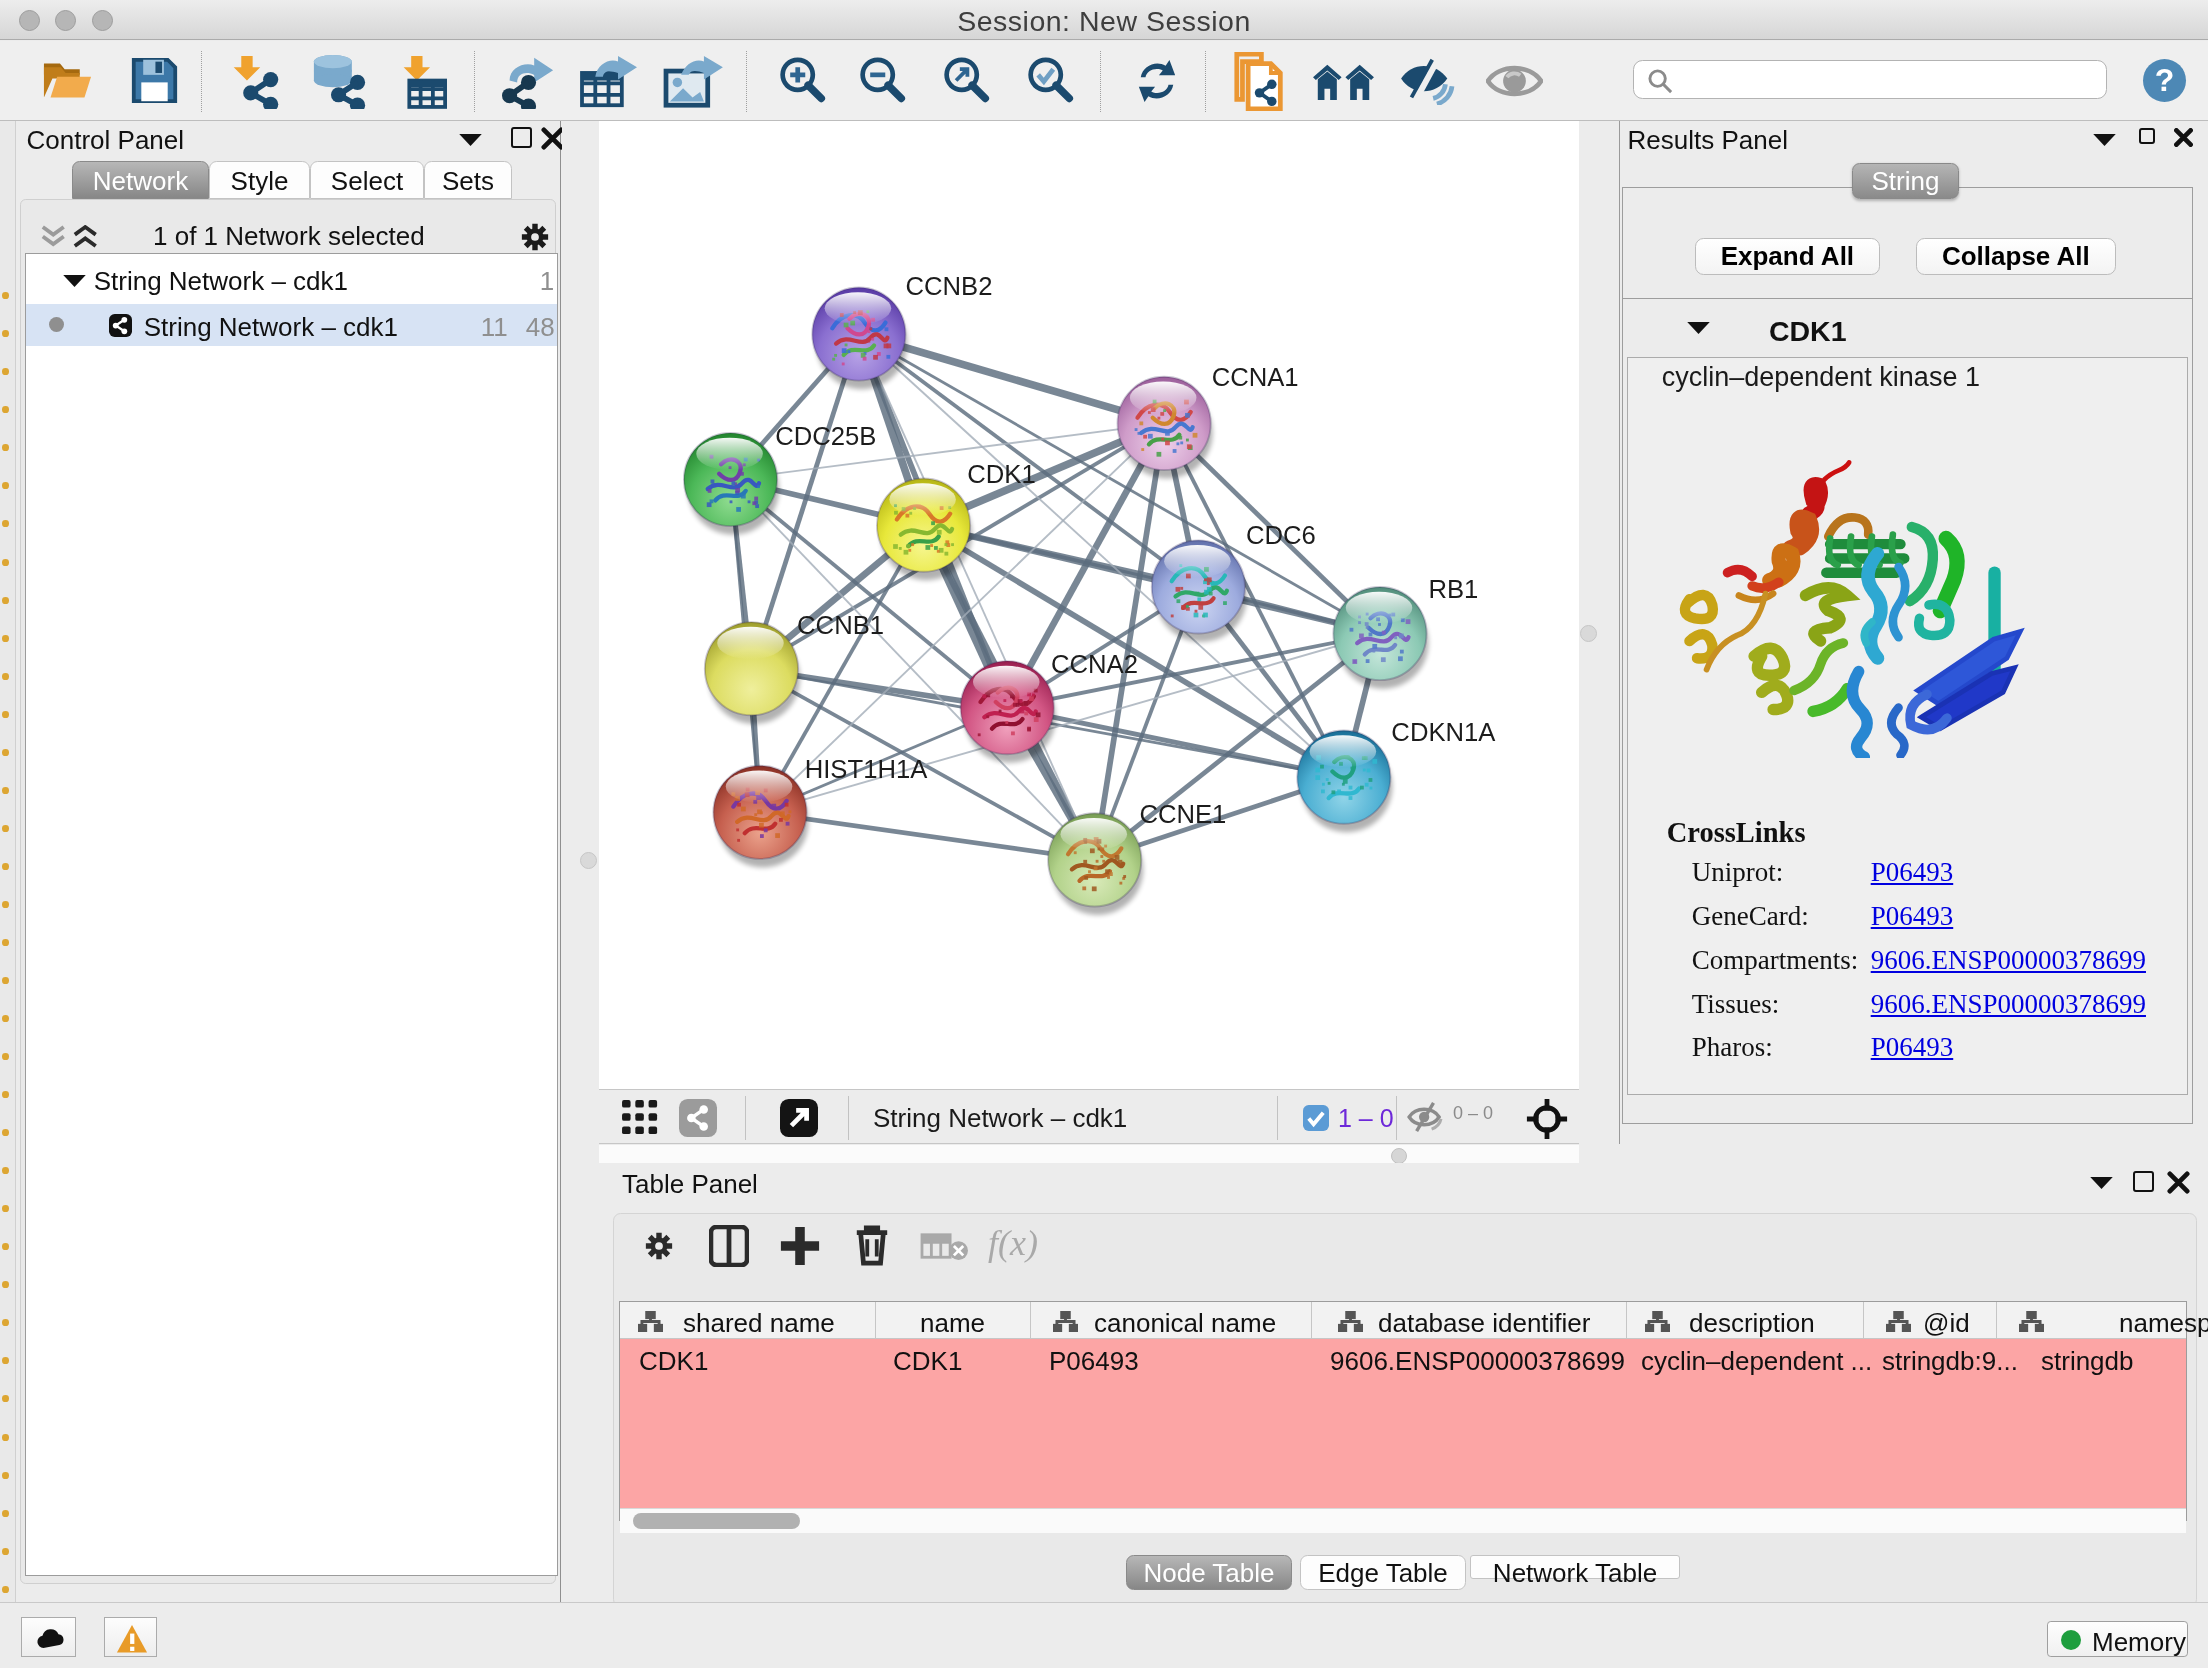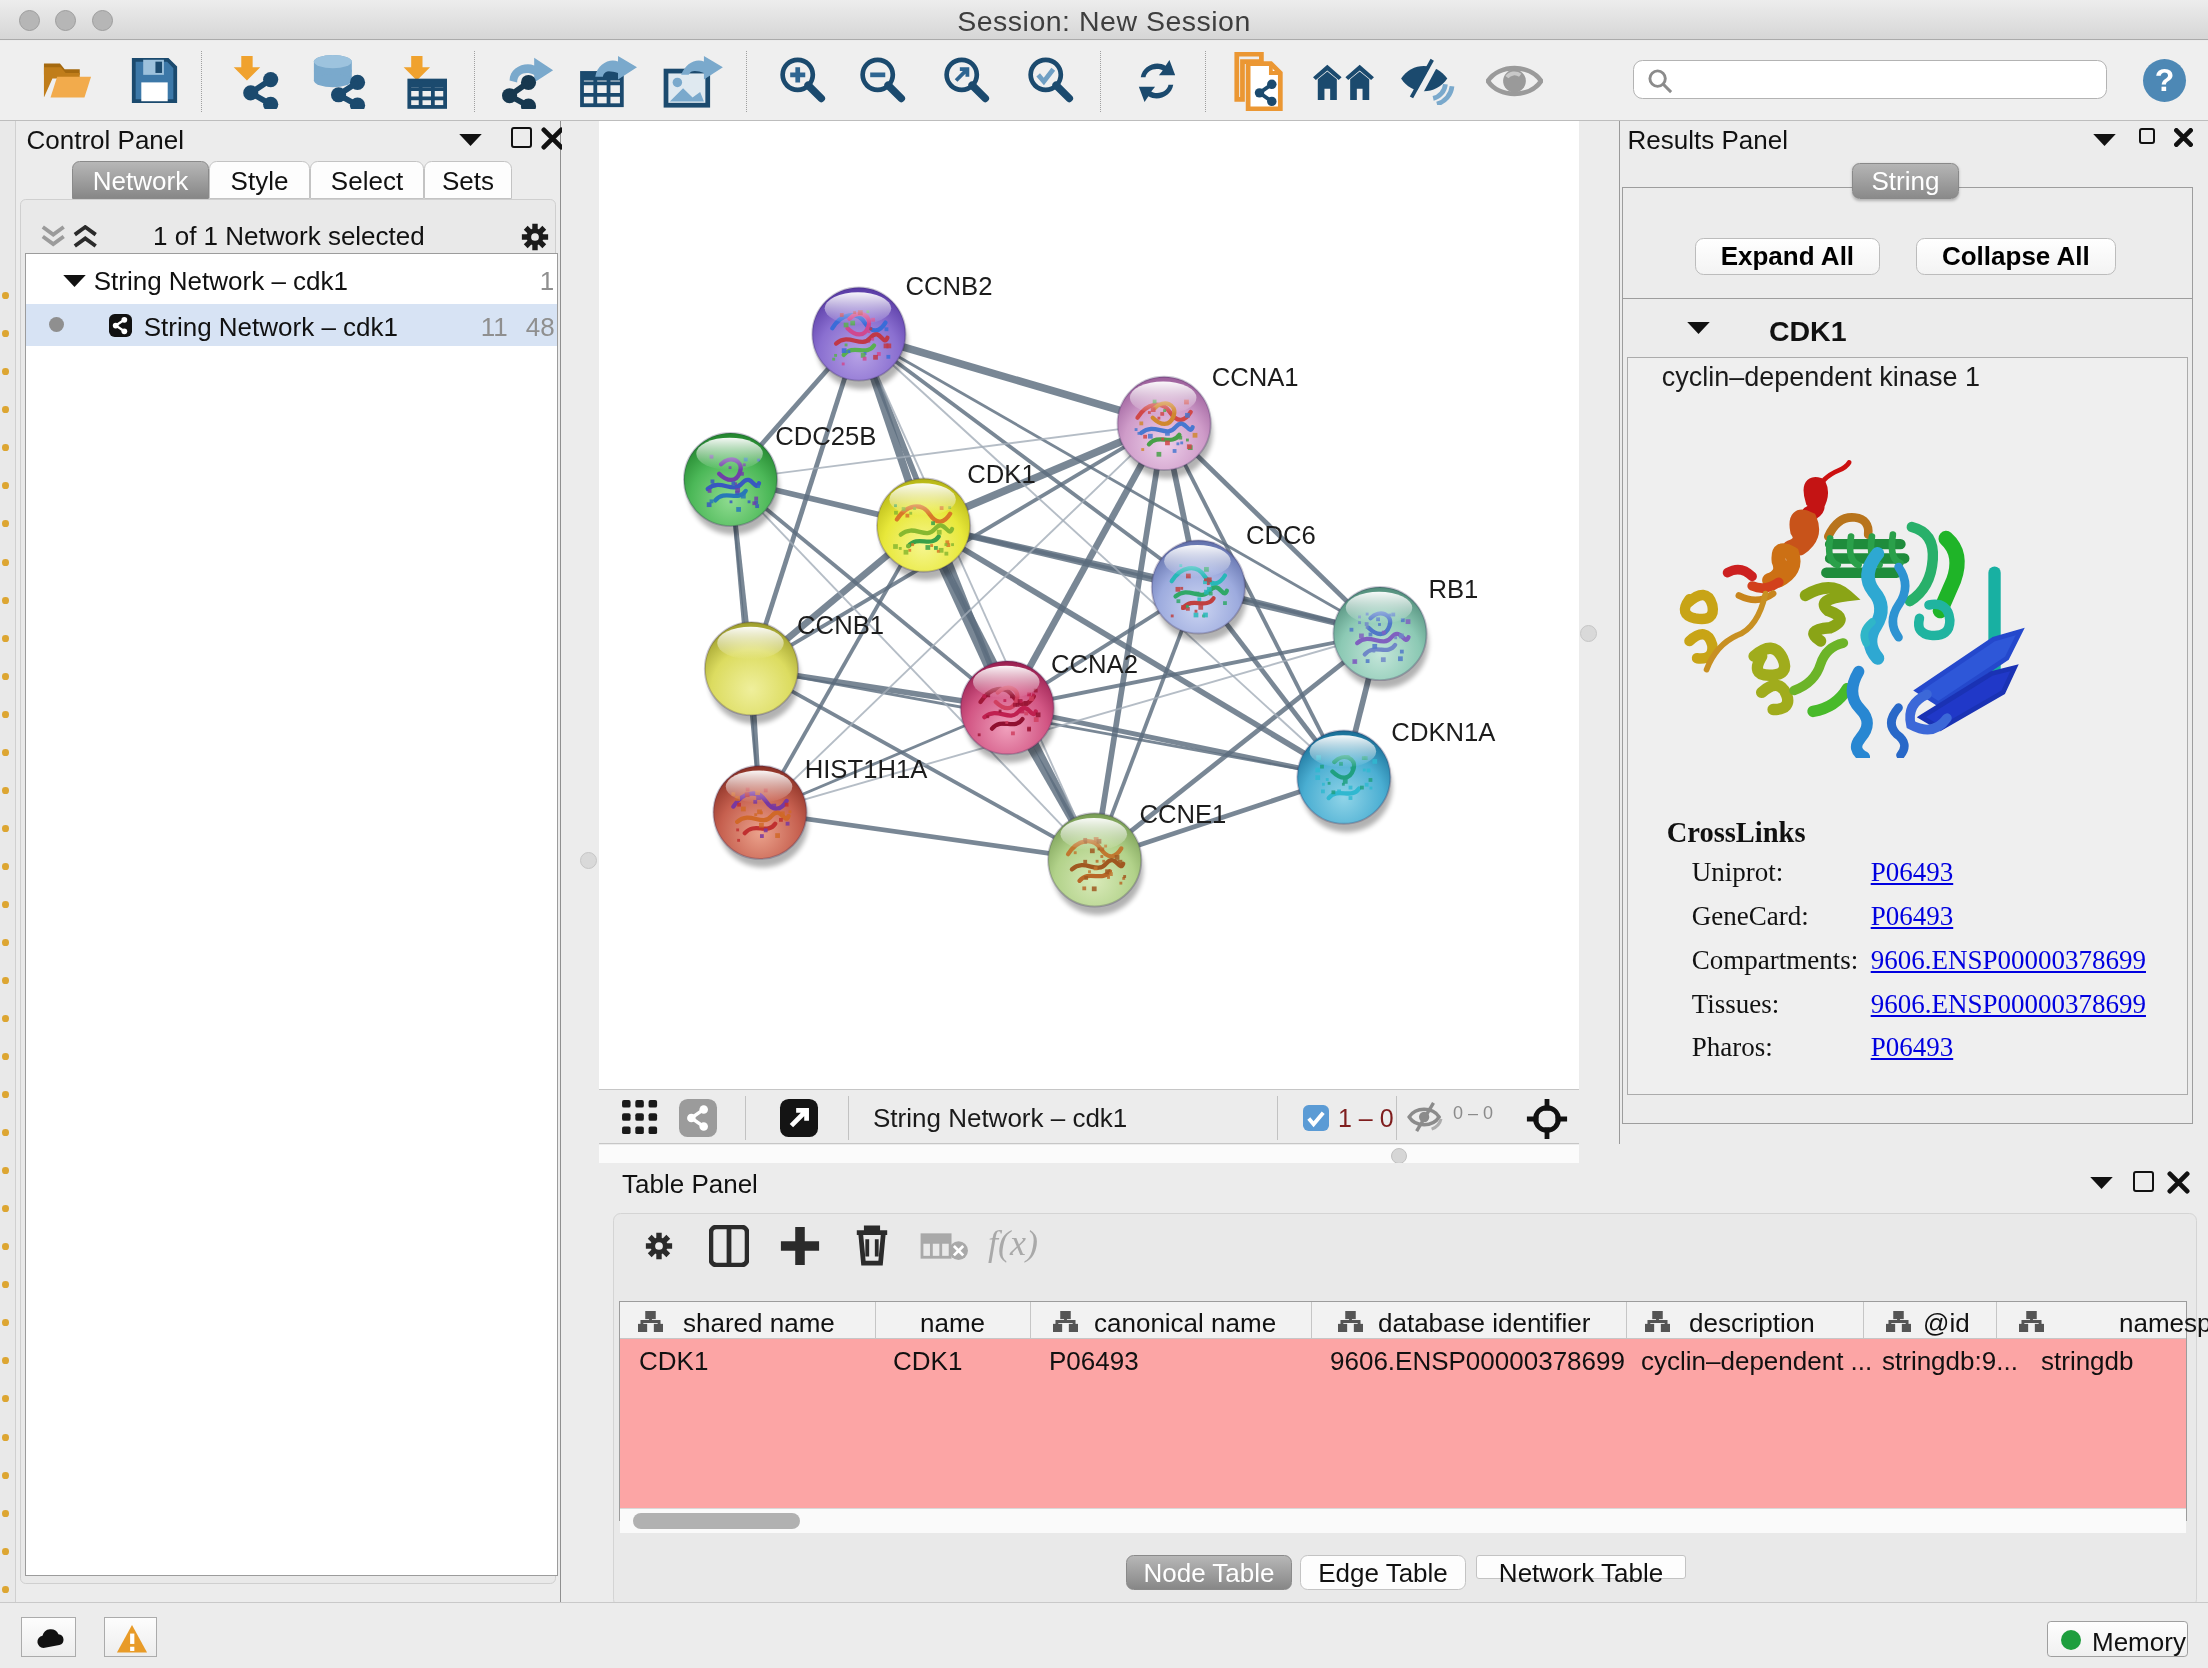--- a/index.html
+++ b/index.html
@@ -849,21 +849,21 @@
         </svg>
   </div>
   <div class="abs" style="left:249px;top:5.7px;height:44px;border-left:1px solid #c2c2c2;"></div>
   <div class="abs" style="left:274px;top:13.3px;font-size:26px;color:#1a1a1a;">String Network – cdk1</div>
   <div class="abs" style="left:678px;top:5.7px;height:44px;border-left:1px solid #c2c2c2;"></div>
   <div class="abs" style="left:704px;top:15px;width:26px;height:26px;background:#5b9bd5;border-radius:5.7px;">
     <svg width="26" height="26" viewBox="0 0 27 27">
           <path d="M6 14 l5 6 10 -12" stroke="#fff" stroke-width="4" fill="none"></path>
         </svg>
   </div>
-  <div class="abs" style="left:739px;top:14.3px;font-size:25px;color:#7f1d1d;">1 – 0</div>
+  <div class="abs" style="left:739px;top:14.3px;font-size:25px;color:#6d28d9;">1 – 0</div>
   <div class="abs" style="left:797px;top:5.7px;height:44px;border-left:1px solid #c2c2c2;"></div>
   <svg class="abs" style="left:808px;top:12.4px;" width="38" height="30" viewBox="0 0 40 32">
     <path d="M2 16 C9 5 27 5 34 16 C27 27 9 27 2 16 z" fill="none" stroke="#8b8b8b" stroke-width="3.6"></path>
     <circle cx="18" cy="16" r="5.5" fill="#8b8b8b"></circle>
     <path d="M28 1 L10 31" stroke="#8b8b8b" stroke-width="3.6"></path>
     <path d="M36 18 c-1 5 -5 9 -10 11" stroke="#adadad" stroke-width="3.2" fill="none"></path>
   </svg>
   <div class="abs" style="left:854px;top:13.3px;font-size:18px;color:#8b8b8b;">0 – 0</div>
   <svg class="abs" style="left:926px;top:6.7px;" width="44" height="44" viewBox="0 0 46 46">
     <circle cx="23" cy="23" r="12" fill="none" stroke="#111" stroke-width="5"></circle>
@@ -1063,21 +1063,21 @@
     <div class="abs" style="left:1262px;top:44px;font-size:26px;color:#111;">stringdb:9...</div>
     <div class="abs" style="left:1421px;top:44px;font-size:26px;color:#111;">stringdb</div>
 
     <div class="abs" style="left:0;top:206px;width:1566px;height:25px;background:#fafafa;border-top:1px solid #d9d9d9;">
       <div class="abs" style="left:13.3px;top:3.8px;width:167px;height:16px;background:#b1b1b1;border-radius:8.6px;"></div>
     </div>
   </div>
 
   <div class="tab tabsel" style="left:564px;top:392px;width:166px;height:35px;line-height:35px;border-radius:7.6px;">Node Table</div>
   <div class="tab" style="left:738px;top:392px;width:166px;height:35px;line-height:35px;border-radius:7.6px;">Edge Table</div>
-  <div class="tab" style="left:908px;top:392px;width:210px;height:24px;line-height:35px;border-radius:3px;margin-left:6px;">Network Table</div>
+  <div class="tab" style="left:908px;top:392px;width:210px;height:24px;line-height:35px;border-radius:3px;">Network Table</div>
 </div>
 
 <div class="abs" id="statusbar" style="left:0;top:1602px;width:2208px;height:67px;background:#ececec;border-top:1px solid #c9c9c9;">
   <div class="abs" style="left:21px;top:14.3px;width:55px;height:40px;background:linear-gradient(#fdfdfd,#ededed);border:1px solid #ababab;">
     <svg class="abs" style="left:12.4px;top:8.6px;" width="32" height="23" viewBox="0 0 34 24">
       <path d="M10 22 a6.5 6.5 0 0 1 -1 -12.9 A9 9 0 0 1 26 7.5 a5.8 5.8 0 0 1 1 11.4 z" fill="#111"></path>
     </svg>
   </div>
   <div class="abs" style="left:104px;top:14.3px;width:53px;height:40px;background:linear-gradient(#fdfdfd,#ededed);border:1px solid #ababab;">
     <svg class="abs" style="left:10.5px;top:5.7px;" width="32" height="29.5" viewBox="0 0 34 31">

